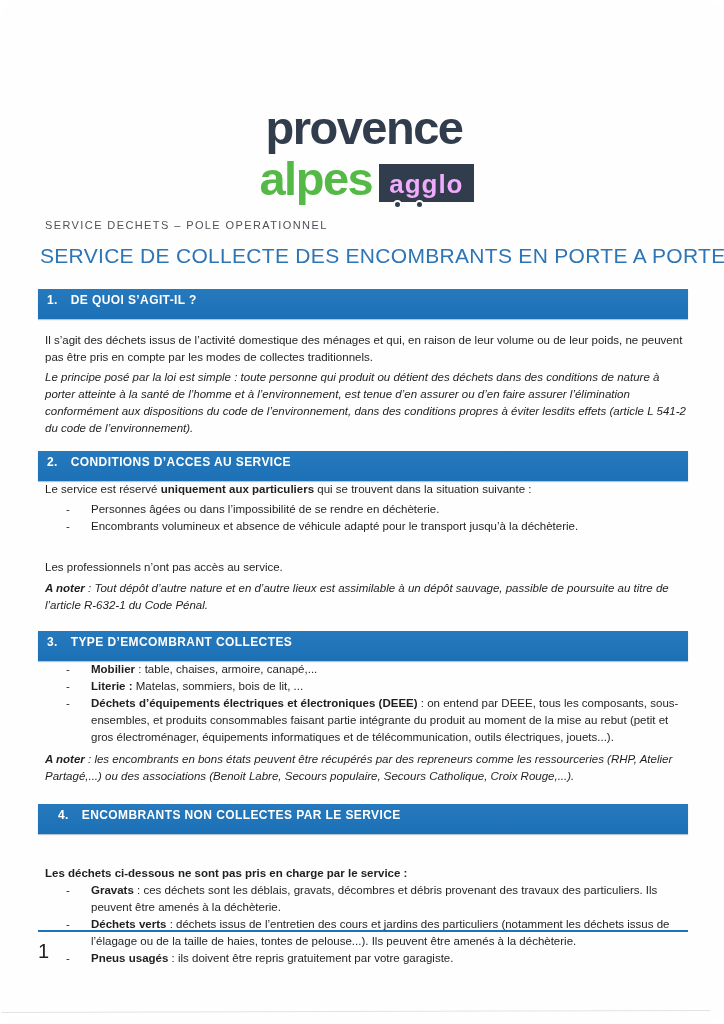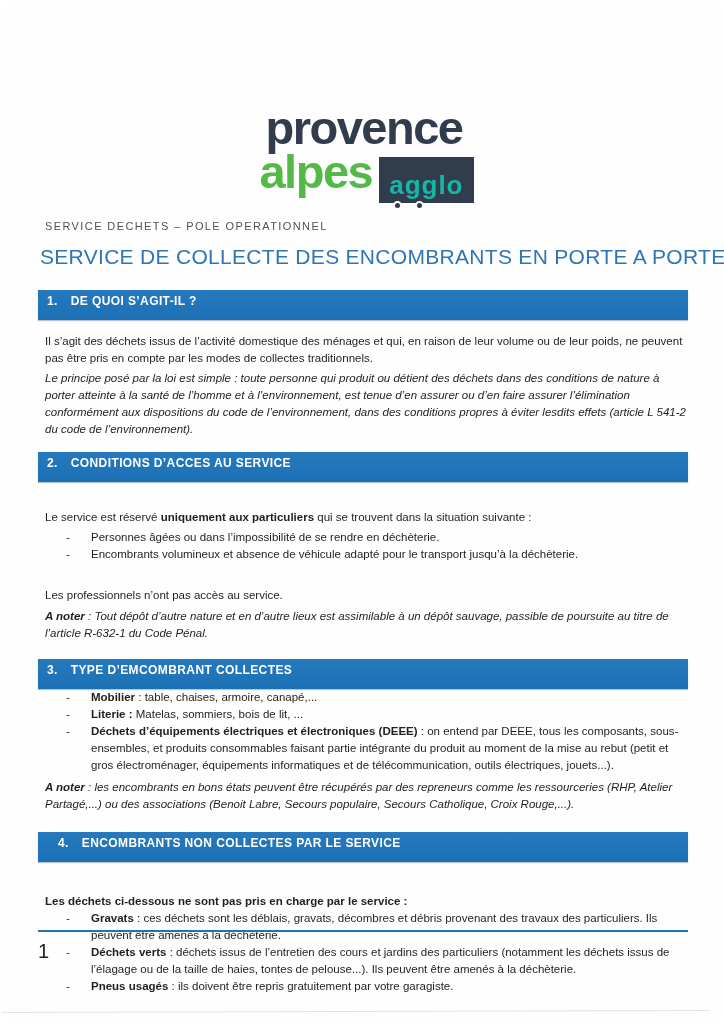--- a/index.html
+++ b/index.html
@@ -24,30 +24,30 @@
     border-radius:19px;
   }
   .content{padding:0 36px 0 45px;}
 
   
   .logo{margin:106px auto 0;width:fit-content;line-height:.92;}
   .logo-word1{
     font-size:47px;font-weight:700;letter-spacing:-1.5px;
     color:var(--logo-navy);padding-left:6px;
   }
-  .logo-row2{display:flex;align-items:flex-start;margin-top:1px;}
+  .logo-row2{display:flex;align-items:flex-start;margin-top:8px;}
   .logo-word2{
     font-size:47px;font-weight:700;letter-spacing:-1.5px;
     color:var(--logo-green);margin-right:7px;
   }
   .logo-badge{
     position:relative;margin-top:7px;
-    background:var(--logo-navy);color:#14b8a6;
+    background:var(--logo-navy);color:#f0abfc;
     font-size:26px;font-weight:700;letter-spacing:1px;
-    padding:15px 10px 5px 10px;line-height:1;
+    padding:7px 10px 5px 10px;line-height:1;
   }
   .logo-badge .gdot{
     position:absolute;bottom:-7px;width:9px;height:9px;border-radius:50%;
     background:var(--logo-navy);border:2px solid #fefefe;
   }
   .logo-badge .gdot.d1{left:14px;}
   .logo-badge .gdot.d2{left:36px;}
 
   
   .dept{
@@ -81,21 +81,21 @@
   .bullet .marker{flex:none;margin-left:21px;width:25px;}
   .bullet .btext{flex:1;}
   .btext .lead{font-weight:700;}
 
   
   .s1-bar{margin-top:21px;}
   .s1-p{margin-top:13px;}
   .s1-note-label{margin-top:9px;font-size:11.5px;}
   .s1-note{margin-top:3px;}
   .s2-bar{margin-top:14px;}
-  .s2-intro{margin-top:27px;}
+  .s2-intro{margin-top:0;}
   .s2-bullets{margin-top:3px;}
   .s2-p2{margin-top:24px;}
   .s2-note{margin-top:4px;}
   .s3-bar{margin-top:17px;}
   .s3-intro{margin-top:12px;}
   .s3-note{margin-top:5px;}
   .s4-bar{margin-top:19px;padding-left:20px;}
   .s4-intro{margin-top:31px;}
 
   

